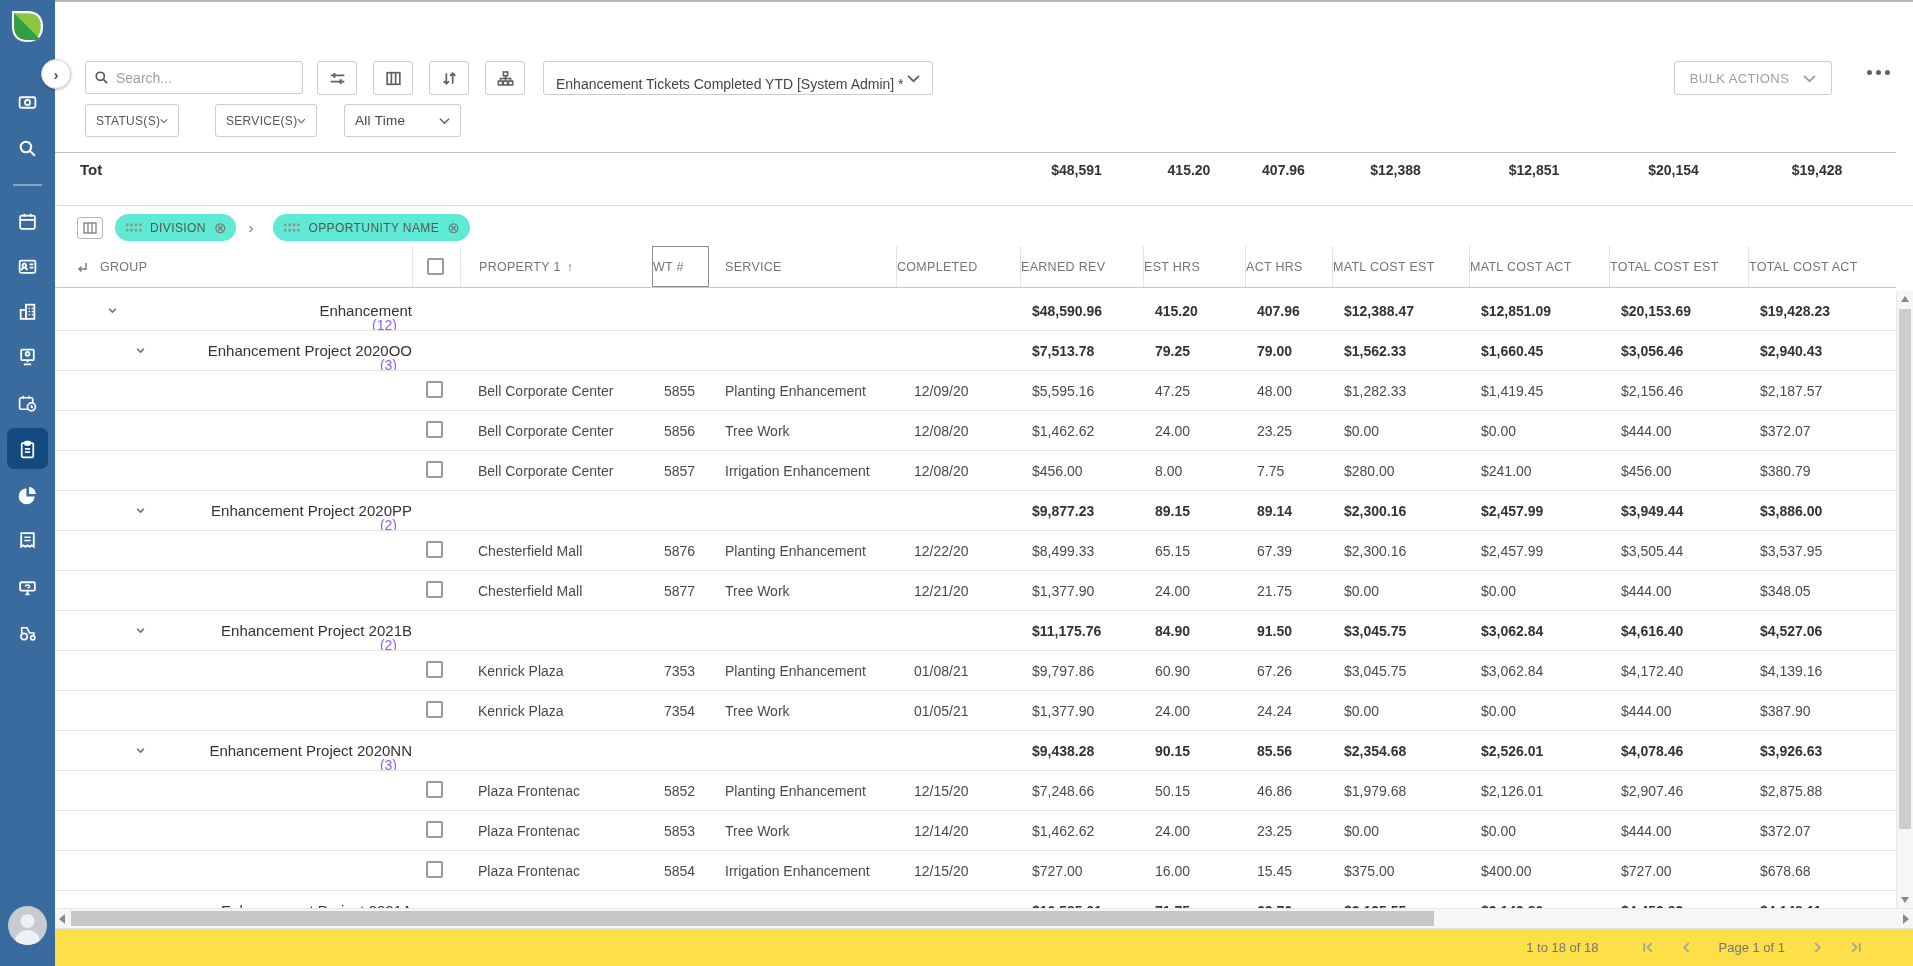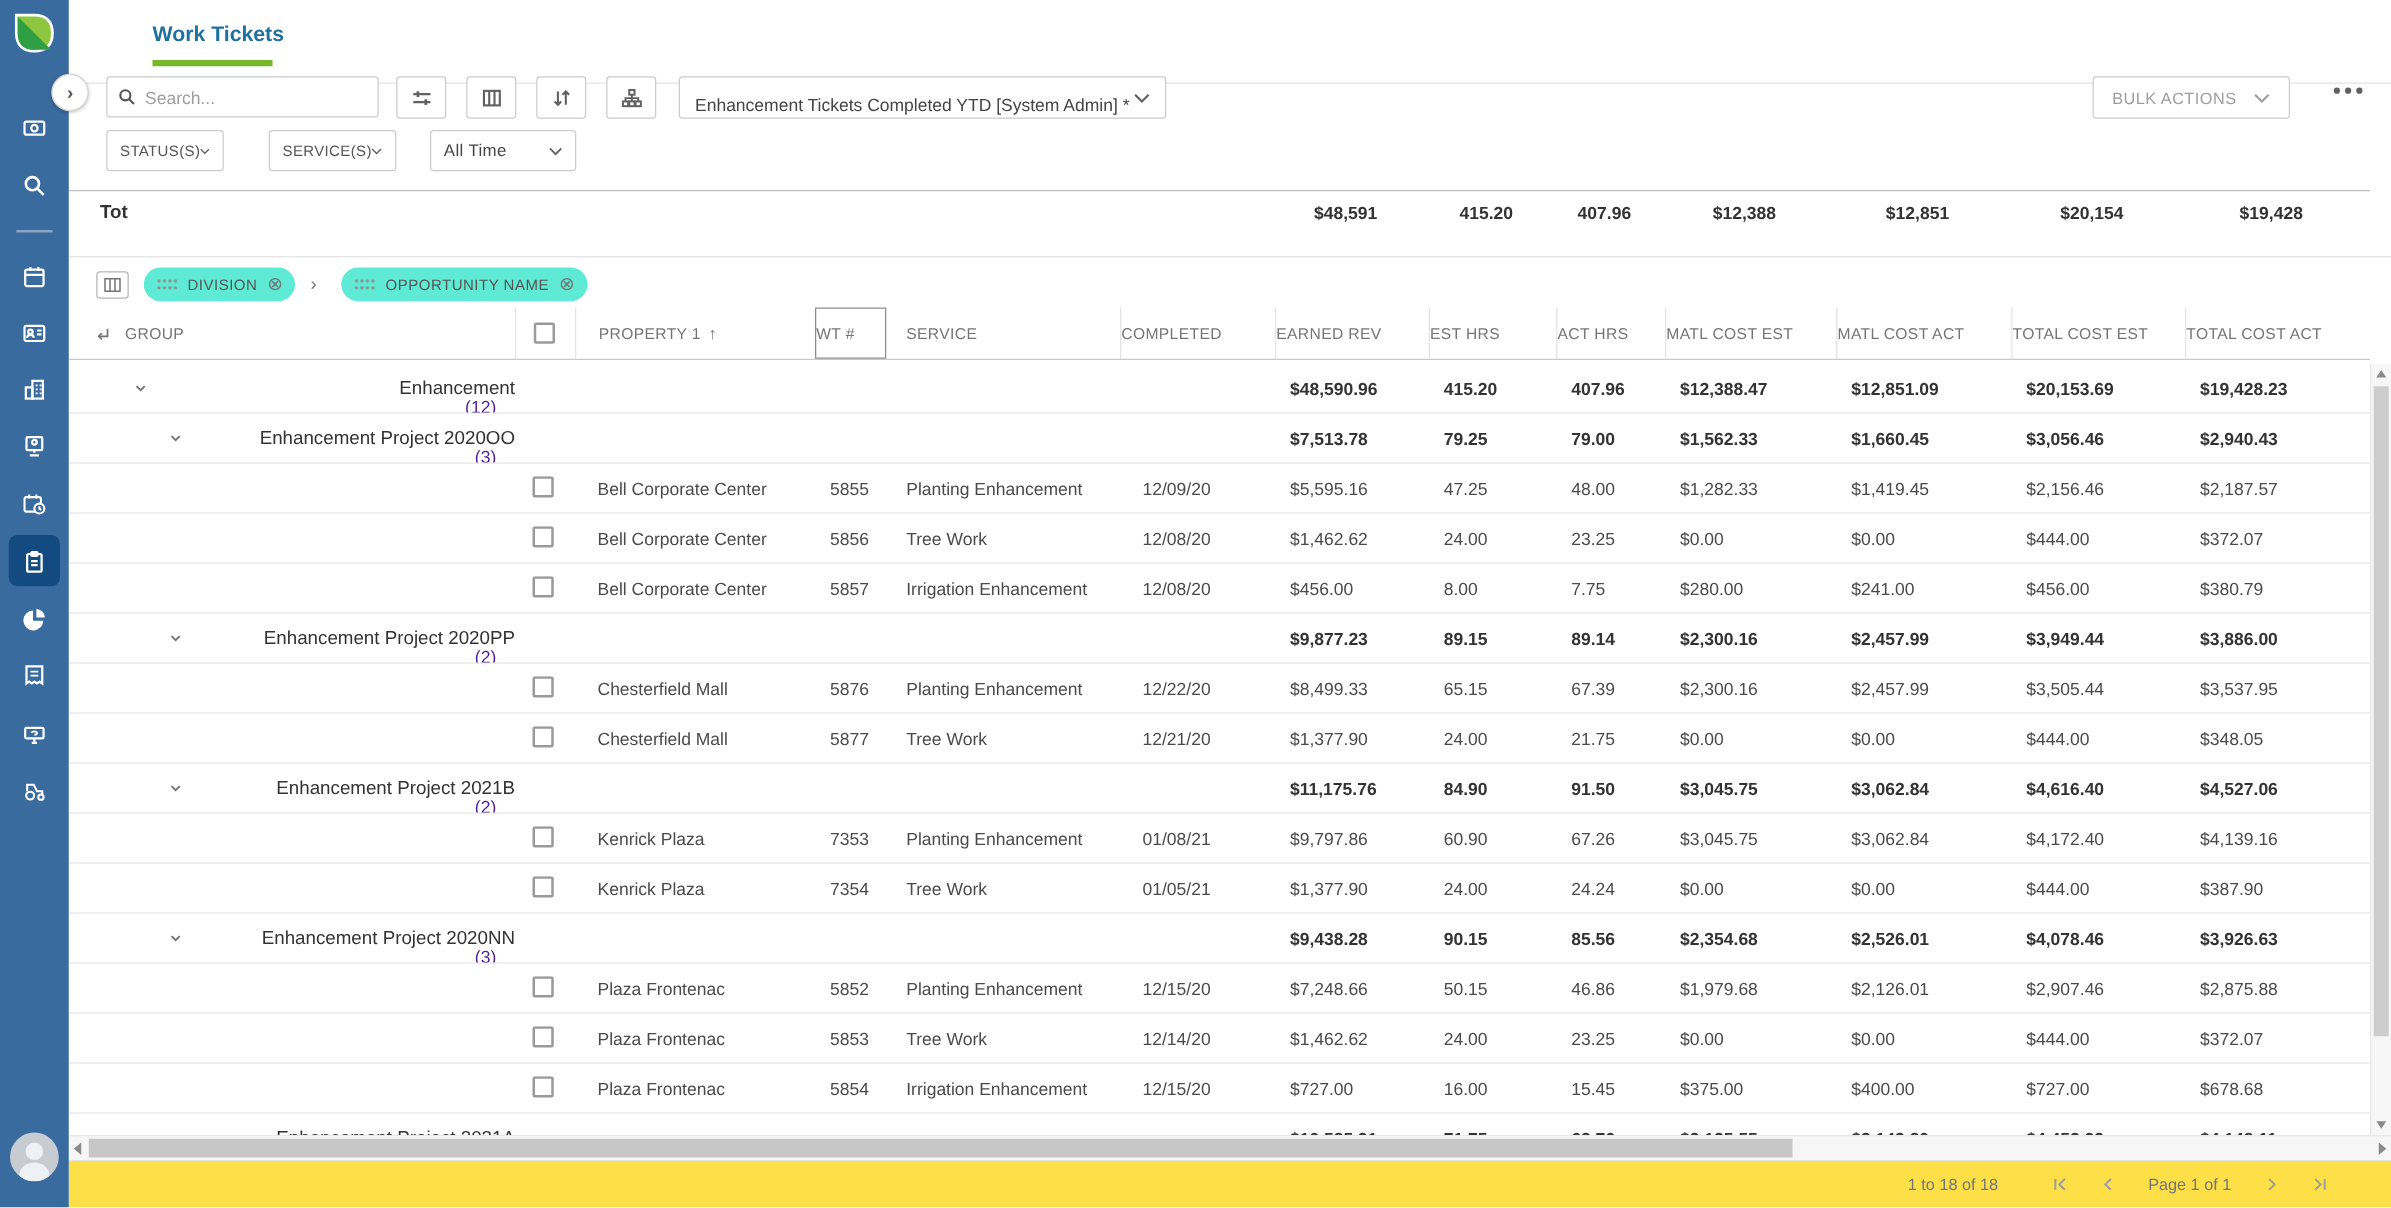--- a/index.html
+++ b/index.html
@@ -72,21 +72,21 @@
   .cb { width:17px; height:17px; border:2px solid #9a9a9a; border-radius:2px; background:#fff; display:inline-block; }
 
   
   .gridbody { position:absolute; left:0; top:291px; width:1858px; height:617px; overflow:hidden; }
   .grid-row { height:40px; border-bottom:1px solid #e4e4e4; align-items:center; background:#fff; }
   .cell { font-size:14px; color:#4a4a4a; overflow:hidden; white-space:nowrap; }
   .c-group { position:relative; display:flex; align-items:center; height:100%;justify-content:space-between; }
   .lvl1 .c-group { padding-left:52px; } .lvl2 .c-group { padding-left:80px; }
   .chev { display:flex; width:18px; }
   .gname { font-size:15px; color:#333; margin-left:6px; }
-  .gcount { position:absolute; right:15px; font-size:14px; color:#4c1d95;margin-top:28px; }
+  .gcount { position:absolute; right:15px; font-size:14px; color:#8b5cf6;margin-top:28px; }
   .c-cb { padding-left:14px; }
   .c-prop { padding-left:18px; } .c-wt { padding-left:12px; } .c-svc { padding-left:16px; } .c-done { padding-left:18px; }
   .c-num { padding-left:12px; }
   .group .c-num { font-weight:700; color:#333; }
 
   
   .hscroll { position:absolute; left:0; top:908px; width:1858px; height:20px; background:#f6f6f6; border-top:1px solid #e8e8e8; }
   .hthumb { position:absolute; left:16px; top:2px; width:1363px; height:15px; background:#c6c6c6; }
   .harrow { position:absolute; top:5px; width:0; height:0; border-top:5px solid transparent; border-bottom:5px solid transparent; }
   .harrow.left { left:4px; border-right:6px solid #8a8a8a; }
@@ -204,24 +204,20 @@
         <ellipse cx="19.5" cy="34" rx="12" ry="10" fill="#eef1f3"></ellipse>
       </svg>
   </div>
 </aside>
 
 <div class="expand-btn">›</div>
 
 <div class="main">
   <div class="topline"></div>
 
-  <div class="tabbar">
-    <div class="tab-label">Work Tickets</div>
-    <div class="tab-underline"></div>
-  </div>
 
   <div class="searchbox">
     <span>
       <svg viewBox="0 0 16 16" width="15" height="15" fill="none" stroke="#555" stroke-width="1.8">
           <circle cx="6.7" cy="6.7" r="4.3"></circle>
           <path d="M10 10 L14 14"></path>
         </svg>
     </span>
     <input type="text" placeholder="Search..." style="">
   </div>

